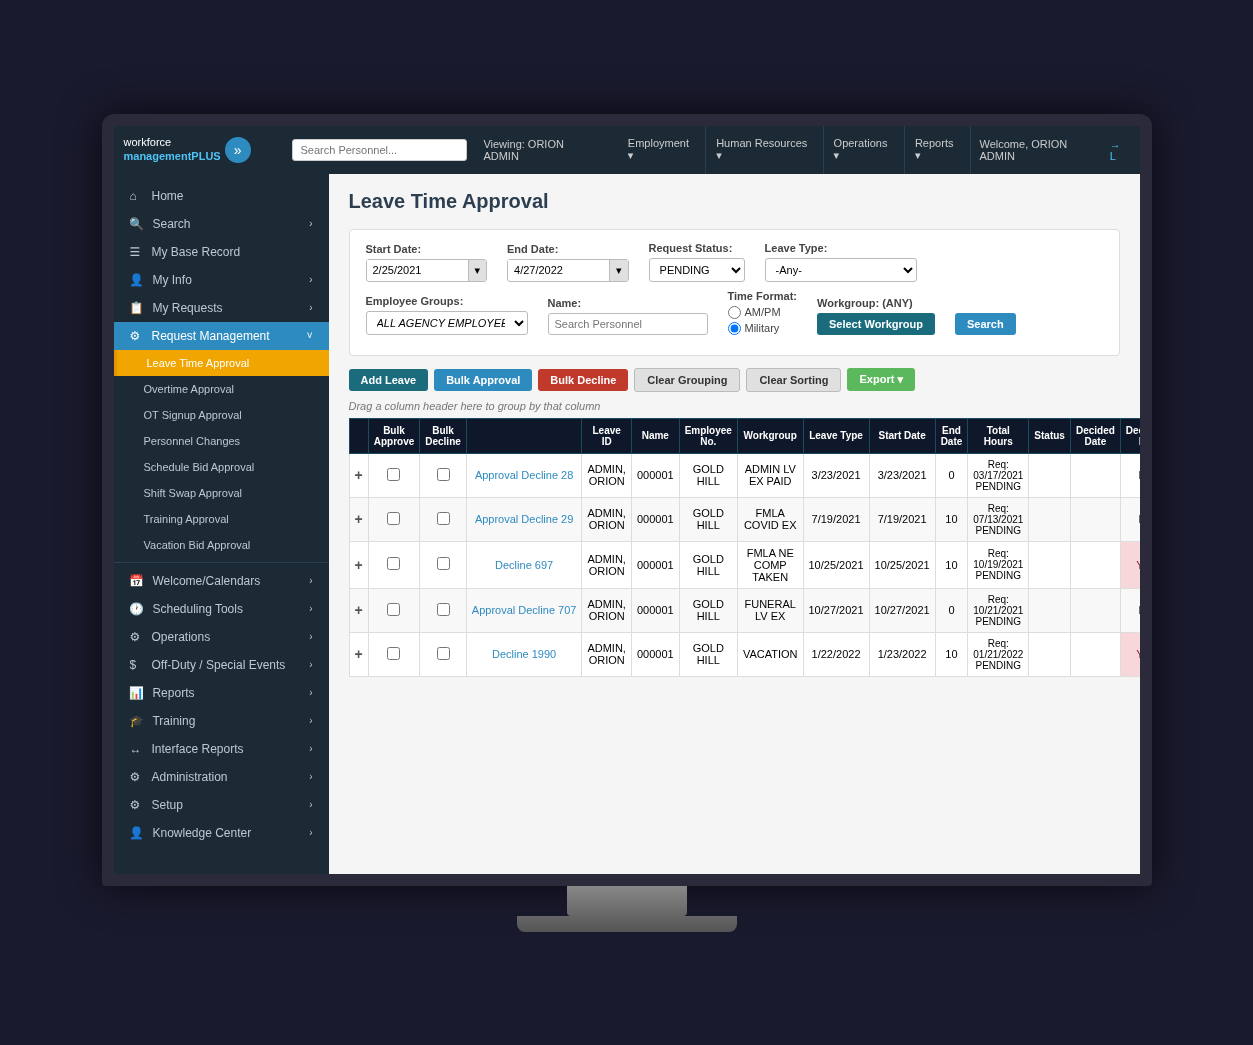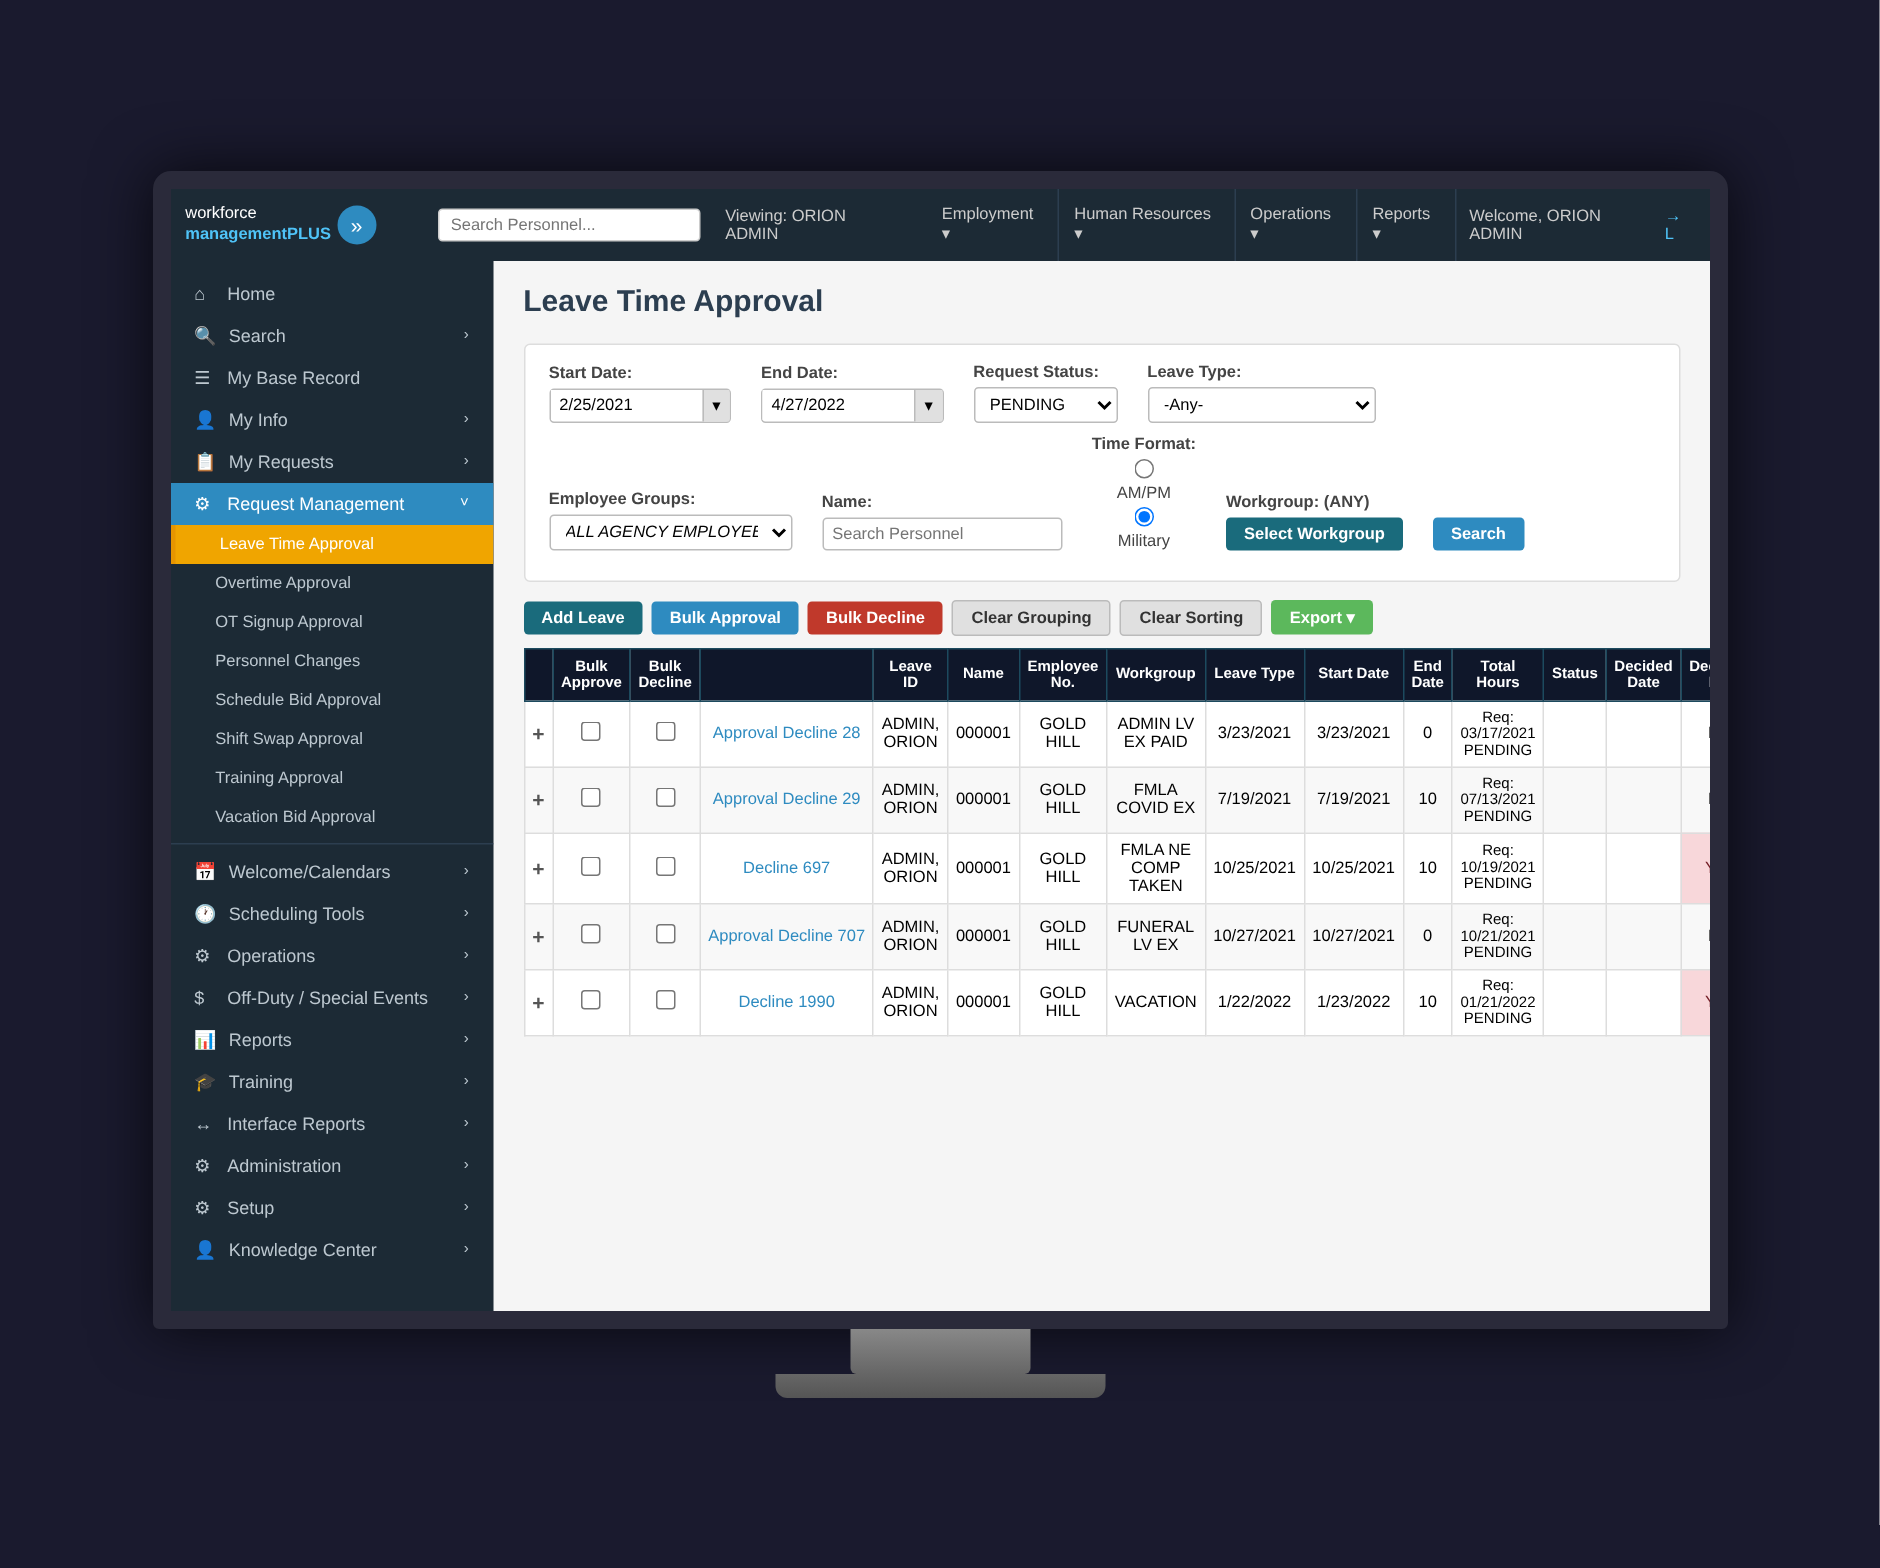--- a/index.html
+++ b/index.html
@@ -216,21 +216,20 @@
       display: flex;
       flex-direction: column;
       gap: 3px;
     }
     .radio-row {
       display: flex;
       align-items: center;
       gap: 4px;
       font-size: 11px;
       color: #444;
-      flex-direction: column;
     }
 
     .btn {
       border: none;
       border-radius: 3px;
       padding: 5px 12px;
       font-size: 11px;
       cursor: pointer;
       font-weight: bold;
     }
@@ -541,20 +540,21 @@
         <div class="toolbar">
           <button class="btn btn-teal">Add Leave</button>
           <button class="btn btn-primary">Bulk Approval</button>
           <button class="btn btn-danger">Bulk Decline</button>
           <button class="btn btn-default">Clear Grouping</button>
           <button class="btn btn-default">Clear Sorting</button>
           <button class="btn btn-export">Export ▾</button>
         </div>
 
 
+        <div class="drag-hint">Drag a column header here to group by that column</div>
 
         <table class="data-table">
           <thead>
             <tr>
               <th></th>
               <th>Bulk<br>Approve</th>
               <th>Bulk<br>Decline</th>
               <th></th>
               <th>Leave<br>ID</th>
               <th>Name</th>

